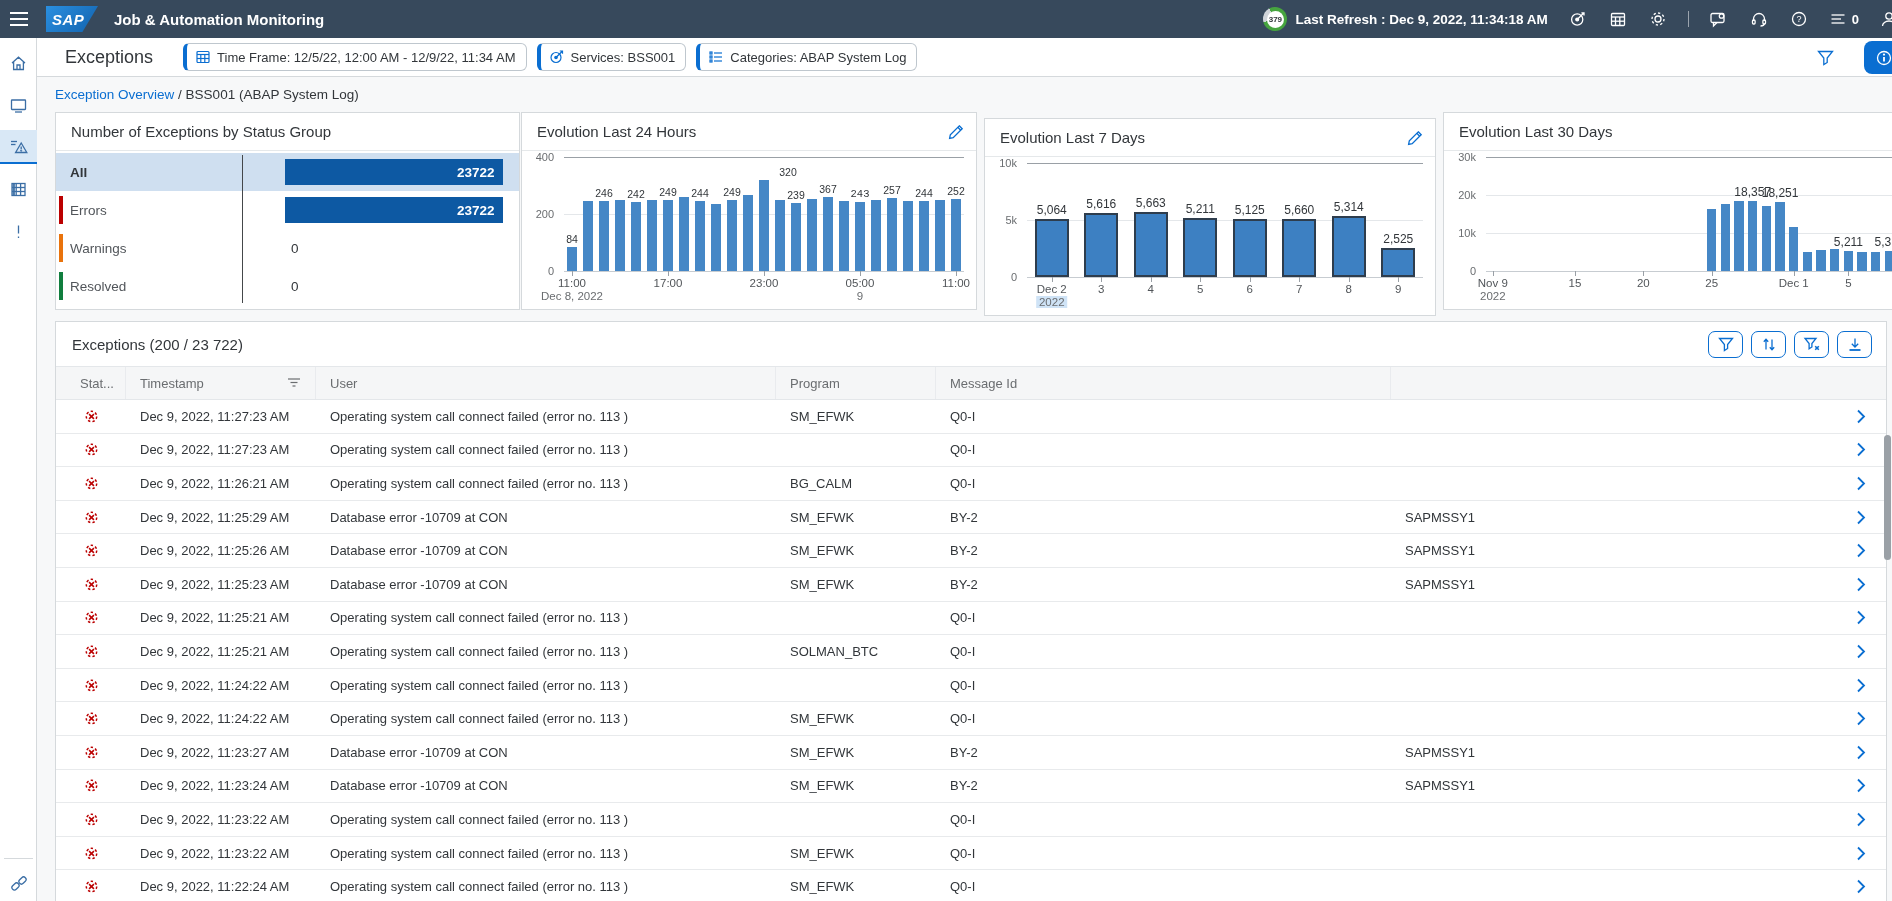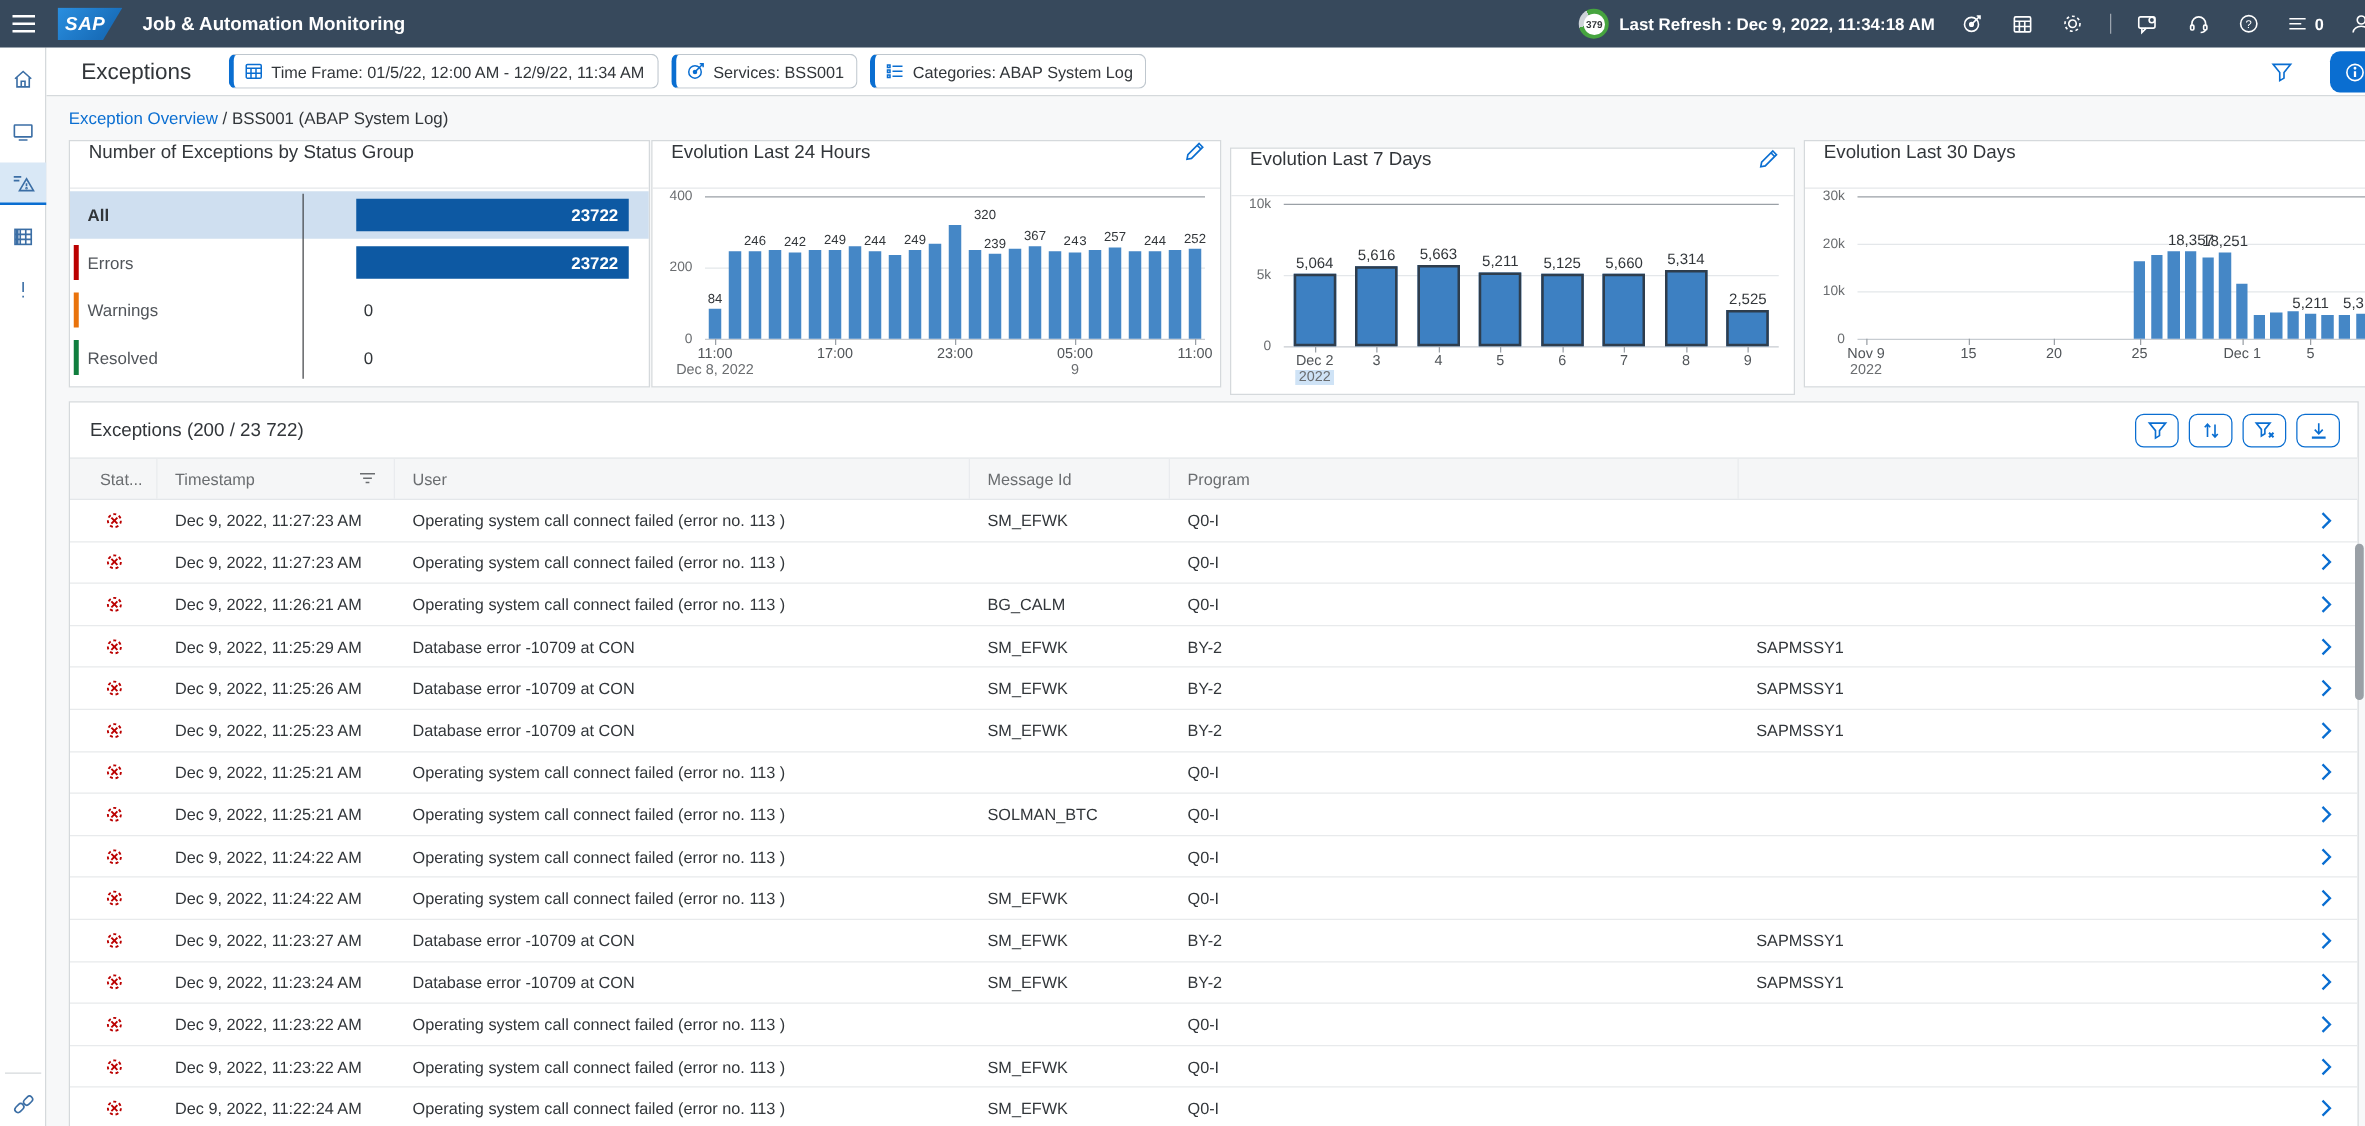--- a/index.html
+++ b/index.html
@@ -36,21 +36,21 @@
   .pill svg { margin-right:6px; stroke:#0a6ed1; fill:none; stroke-width:1.2; }
   .fb-right { position:absolute; right:0; top:0; height:39px; display:flex; align-items:center; }
   .fb-funnel { width:34px; height:30px; display:flex; align-items:center; justify-content:center; cursor:pointer; margin-right:22px; }
   .fb-info { width:40px; height:33px; background:#0a6ed1; border-radius:8px 0 0 8px; display:flex; align-items:center; justify-content:center; margin-right:-12px; cursor:pointer; }
 
   
   .content { position:absolute; left:37px; top:77px; width:1855px; height:824px; background:#f7f8f9; }
   .breadcrumb { position:absolute; left:18px; top:10px; font-size:13.5px; color:#32363a; }
   .breadcrumb a { color:#0a6ed1; text-decoration:none; cursor:pointer; }
   .panel { position:absolute; background:#fff; border:1px solid #d5d9dc; }
-  .p-head { height:38px; display:flex; justify-content:space-between; padding:0 12px 0 15px; border-bottom:1px solid #e5e8ea; }
+  .p-head { height:38px; display:flex; align-items:center; justify-content:space-between; padding:0 12px 0 15px; border-bottom:1px solid #e5e8ea; }
   .p-title { font-size:15px; color:#32363a; }
   .p-edit { cursor:pointer; display:flex; }
 
   
   #statusPanel { left:18px; top:35px; width:465px; height:198px; }
   .st-rows { position:relative; height:158px; padding-top:2px; }
   .st-axis { position:absolute; left:186px; top:4px; bottom:6px; width:1px; background:#44474a; z-index:2; }
   .st-row { position:relative; height:38px; display:flex; align-items:center;gap:43px; }
   .st-row.sel { background:#cfdff0; }
   .st-stripe { position:absolute; left:3px; top:5px; bottom:5px; width:4px; }
@@ -235,21 +235,21 @@
 <div class="filterbar">
   <div class="fb-title">Exceptions</div>
   <div class="pill">
     <svg width="16" height="16" viewBox="0 0 16 16">
         <rect x="2" y="2.5" width="12" height="11" rx="1"></rect>
         <line x1="2" y1="5.5" x2="14" y2="5.5"></line>
         <line x1="5.8" y1="5.5" x2="5.8" y2="13.5"></line>
         <line x1="9.8" y1="5.5" x2="9.8" y2="13.5"></line>
         <line x1="2" y1="9.5" x2="14" y2="9.5"></line>
       </svg>
-    <span>Time Frame: 01/5/22, 12:00 AM - 12/9/22, 11:34 AM</span>
+    <span>Time Frame: 12/5/22, 12:00 AM - 12/9/22, 11:34 AM</span>
   </div>
   <div class="pill">
     <svg width="16" height="16" viewBox="0 0 16 16">
         <circle cx="7" cy="8.5" r="5"></circle>
         <circle cx="7" cy="8.5" r="1.2" fill="#0a6ed1"></circle>
         <path d="M7 8.5 L13.5 2 M10.8 2 L13.5 2 L13.5 4.7"></path>
       </svg>
     <span>Services: BSS001</span>
   </div>
   <div class="pill">
@@ -591,24 +591,24 @@
               <line x1="1" y1="2" x2="13" y2="2"></line>
               <line x1="3.5" y1="5.5" x2="10.5" y2="5.5"></line>
               <line x1="5.5" y1="9" x2="8.5" y2="9"></line>
             </svg>
           </div>
         </div>
         <div class="th">
           <span>User</span>
         </div>
         <div class="th">
+          <span>Program</span>
+        </div>
+        <div class="th">
           <span>Message Id</span>
-        </div>
-        <div class="th">
-          <span>Program</span>
         </div>
         <div class="th"></div>
       </div>
     <div id="tblBody">
         <div class="tbl-grid trow">
           <div class="td icon">
             <svg width="17" height="17" viewBox="0 0 17 17" stroke="#bb0000" fill="none" stroke-width="1.5">
               <circle cx="8.5" cy="8.5" r="5.2" stroke-dasharray="2.4 2.2"></circle>
               <line x1="6.1" y1="6.1" x2="10.9" y2="10.9"></line>
               <line x1="10.9" y1="6.1" x2="6.1" y2="10.9"></line>

